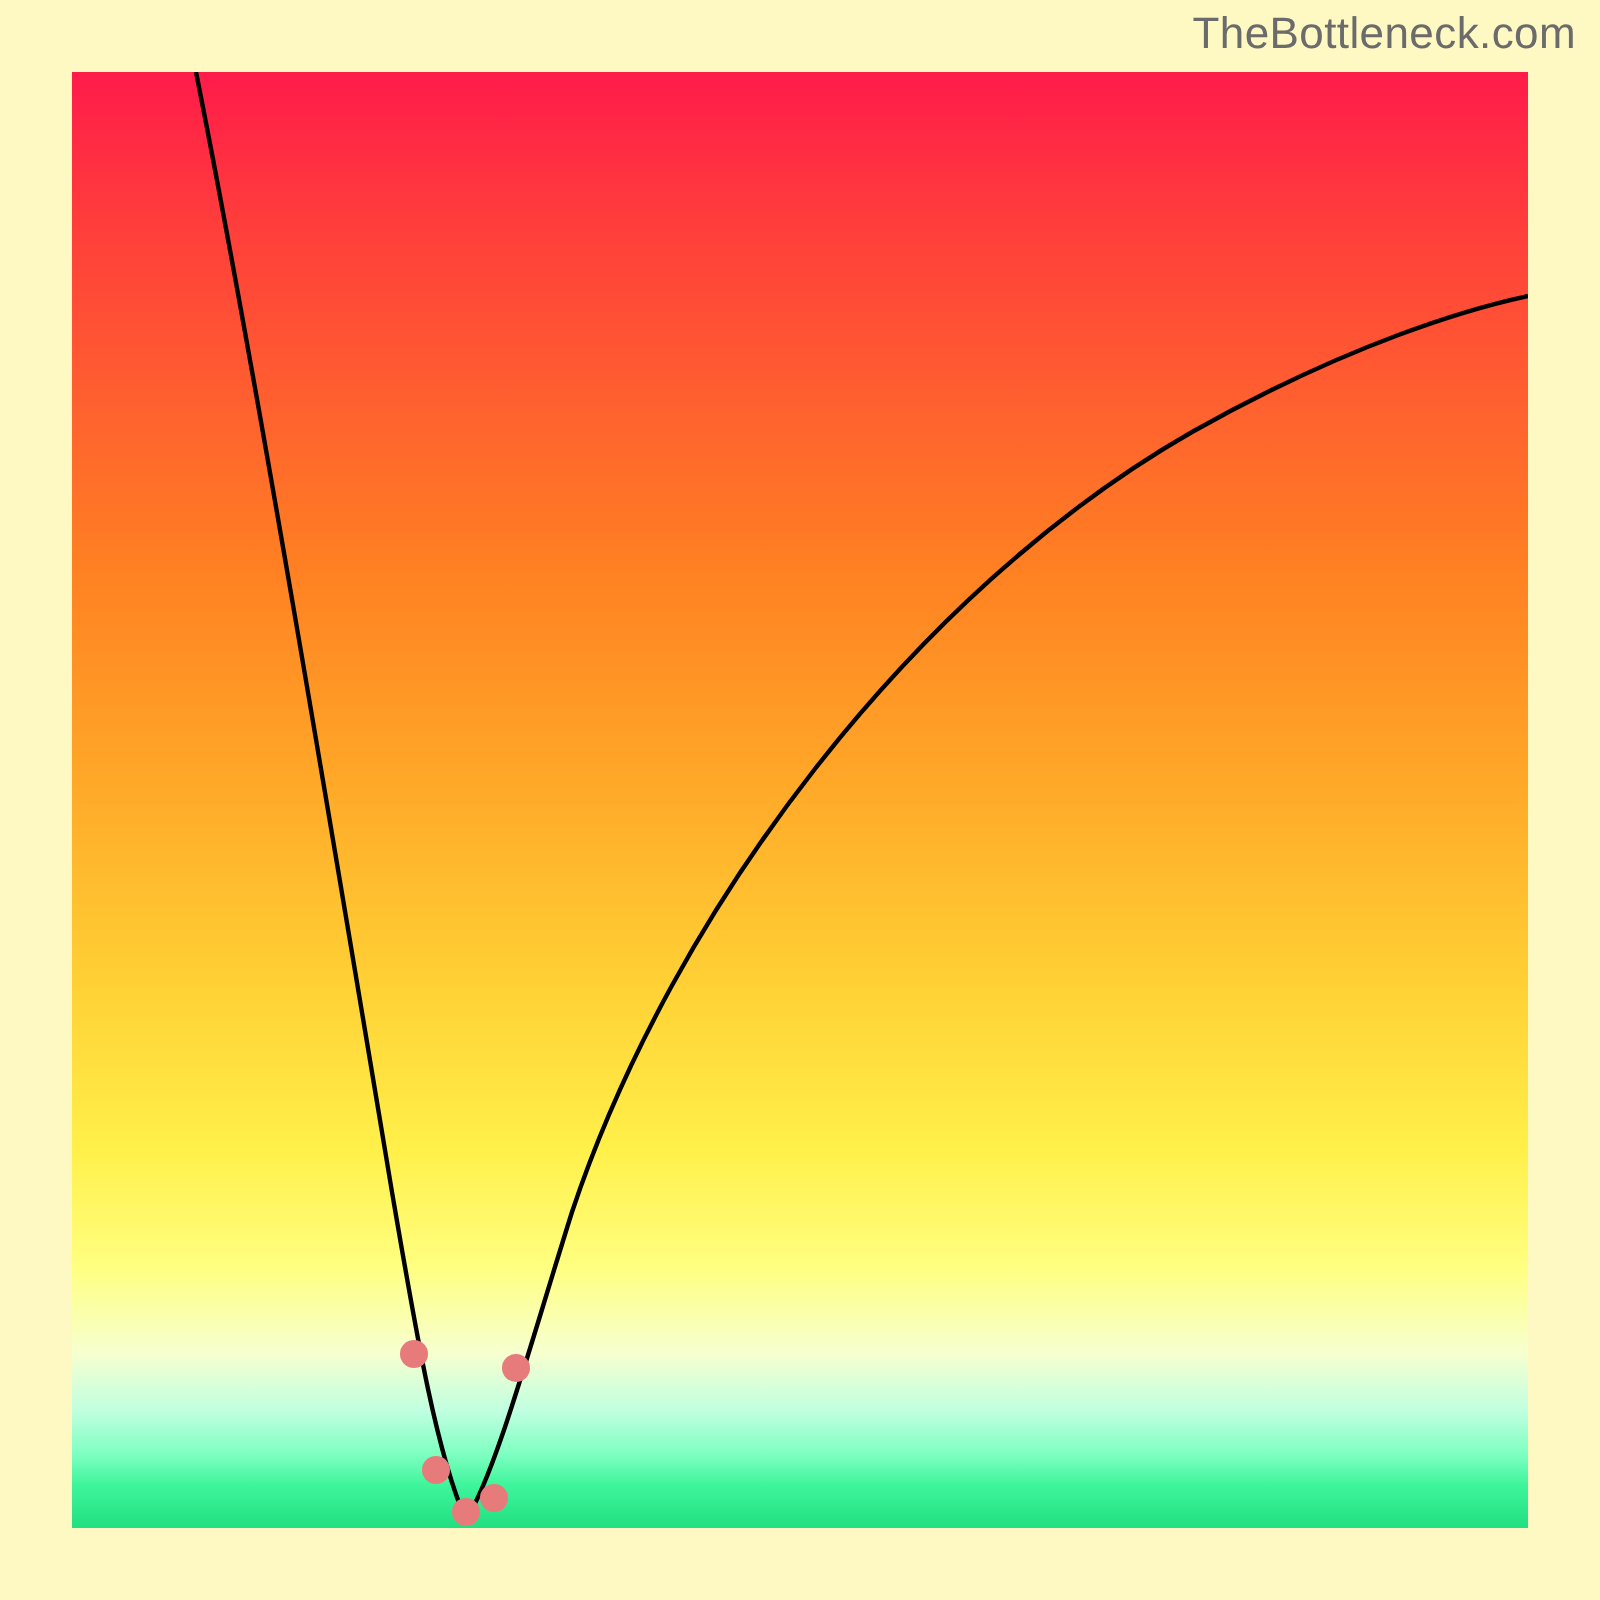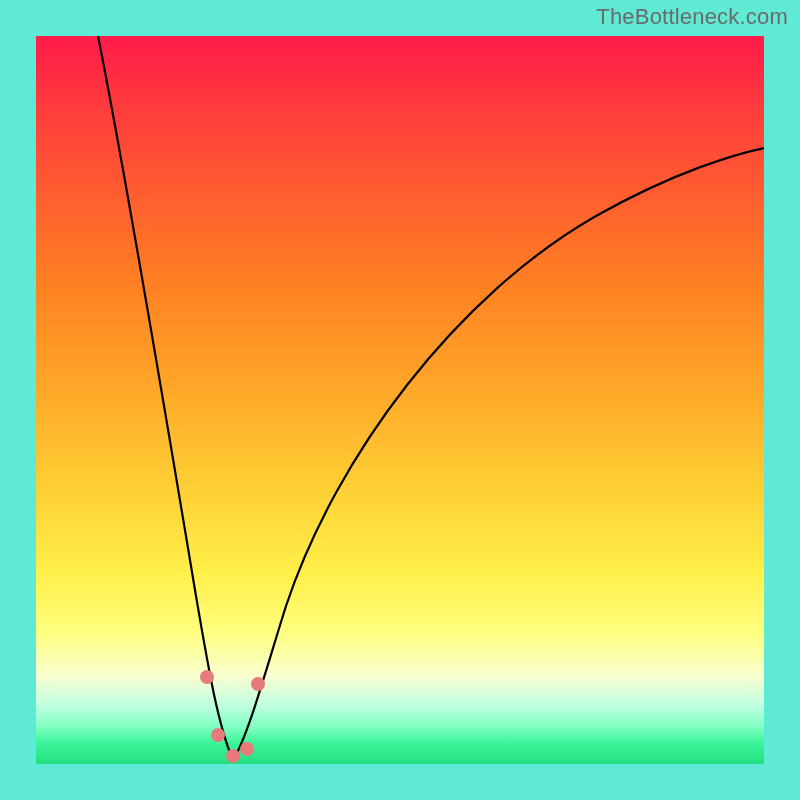--- a/index.html
+++ b/index.html
@@ -1,17 +1,17 @@
 <!DOCTYPE html>
 <html><head>
 <meta charset="utf-8">
 <style>
   * { margin: 0; padding: 0; box-sizing: border-box; }
   html, body { width: 800px; height: 800px; background: #000; overflow: hidden; }
-  .frame { position: relative; width: 800px; height: 800px; background: #5eead4; }
+  .frame { position: relative; width: 800px; height: 800px; background: #fef9c3; }
   .watermark {
     position: absolute;
     top: 4px; right: 12px;
     font-family: Arial, Helvetica, sans-serif;
     font-size: 22px;
     color: #6b6b6b;
     font-weight: 500;
     letter-spacing: 0.2px;
   }
   .plot-area {

